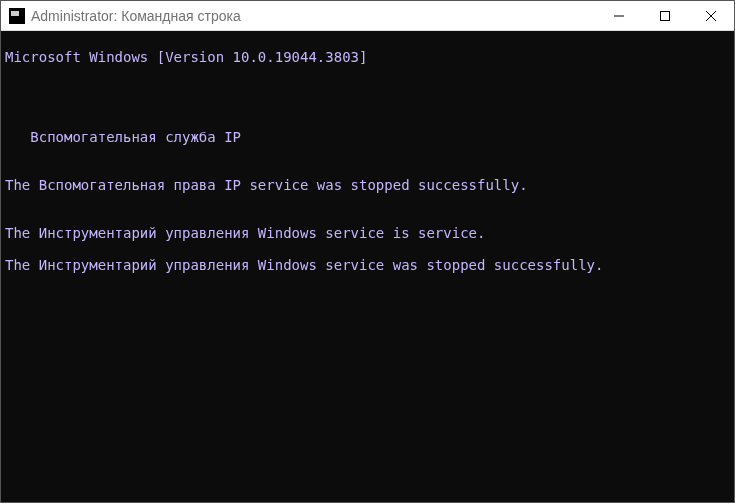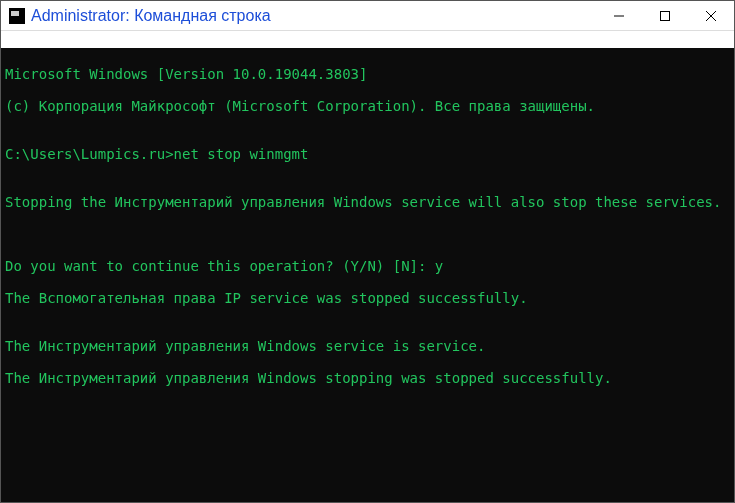--- a/index.html
+++ b/index.html
@@ -41,50 +41,49 @@
       content: '';
       position: absolute;
       top: 3px;
       left: 2px;
       width: 8px;
       height: 5px;
       background: #ccc;
     }
     .titlebar-title {
       font-family: 'Segoe UI', Tahoma, sans-serif;
-      font-size: 16px;
-      color: #1d4ed8;
+      font-size: 14px;
+      color: #737373;
       flex: 1;
     }
     .titlebar-controls {
       display: flex;
       height: 100%;
     }
     .titlebar-btn {
       width: 46px;
       height: 100%;
       display: flex;
       align-items: center;
       justify-content: center;
       font-family: 'Segoe UI', sans-serif;
       font-size: 11px;
       color: #000;
       cursor: pointer;
     }
     .console {
       flex: 1;
       background: #0c0c0c;
-      color: #22c55e;
+      color: #c4b5fd;
       padding: 2px 4px;
       font-size: 14px;
       line-height: 16px;
       overflow: hidden;
       white-space: pre;
       font-family: 'Consolas', 'Lucida Console', monospace;
-      margin-top: 17px;
     }
     .console-line {
       white-space: pre;
     }
   </style>
 </head>
 <body>
 
 <div class="window">
   <div class="titlebar">
@@ -104,29 +103,26 @@
       <div class="titlebar-btn close">
         <svg width="10" height="10" viewBox="0 0 10 10">
             <line x1="0" y1="0" x2="10" y2="10" stroke="#000" stroke-width="1"></line>
             <line x1="10" y1="0" x2="0" y2="10" stroke="#000" stroke-width="1"></line>
           </svg>
       </div>
     </div>
   </div>
   <div class="console">
 <div class="console-line">Microsoft Windows [Version 10.0.19044.3803]</div>
-<div class="console-line">(c) Корпорация Майкрософт (Microsoft Corporation). Все права защищены.</div>
-<div class="console-line"></div>
-<div class="console-line"><span>C:\Users\Lumpics.ru&gt;</span><span>net stop winmgmt</span></div>
-<div class="console-line"></div>
-<div class="console-line">Stopping the Инструментарий управления Windows service will also stop these services.</div>
 <div class="console-line"></div>
 <div class="console-line"></div>
-<div class="console-line">Do you want to continue this operation? (Y/N) [N]: y</div>
+<div class="console-line"></div>
+<div class="console-line">   Вспомогательная служба IP</div>
+<div class="console-line"></div>
 <div class="console-line">The Вспомогательная права IP service was stopped successfully.</div>
 <div class="console-line"></div>
 <div class="console-line">The Инструментарий управления Windows service is service.</div>
-<div class="console-line">The Инструментарий управления Windows stopping was stopped successfully.</div>
+<div class="console-line">The Инструментарий управления Windows service was stopped successfully.</div>
 <div class="console-line"></div>
 <div class="console-line"></div>
 
   </div>
 </div>
 
 </body></html>

